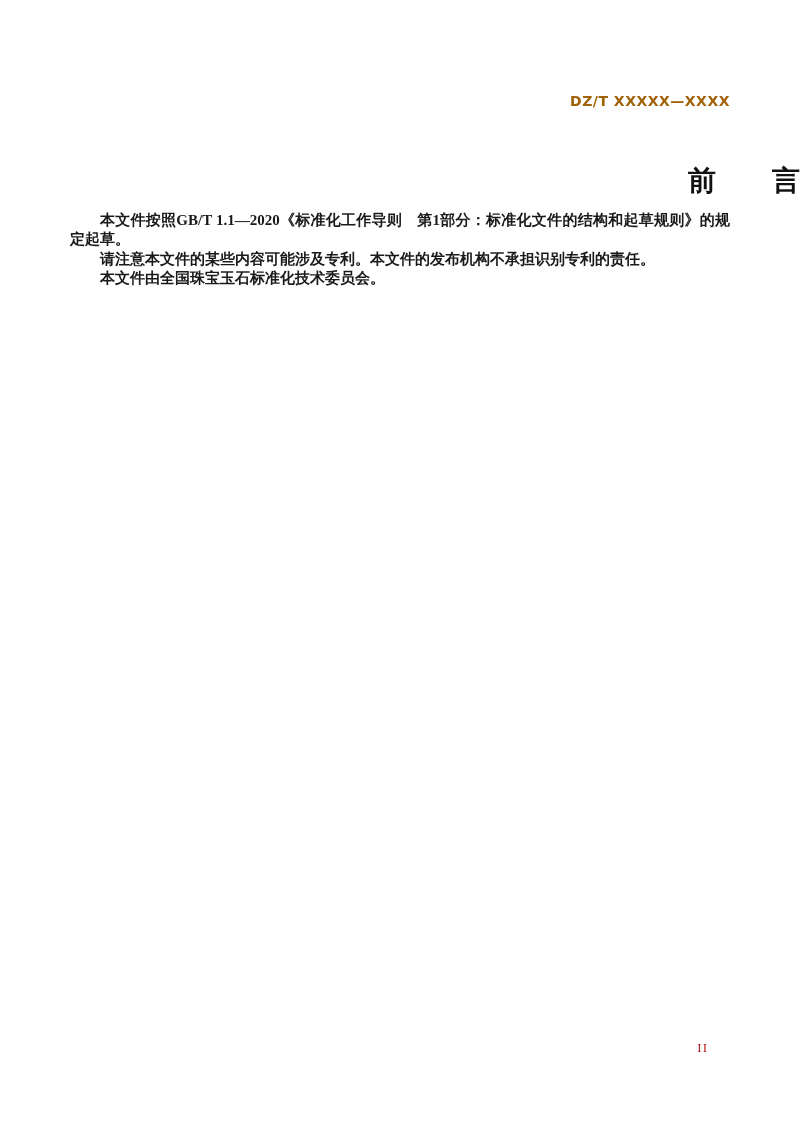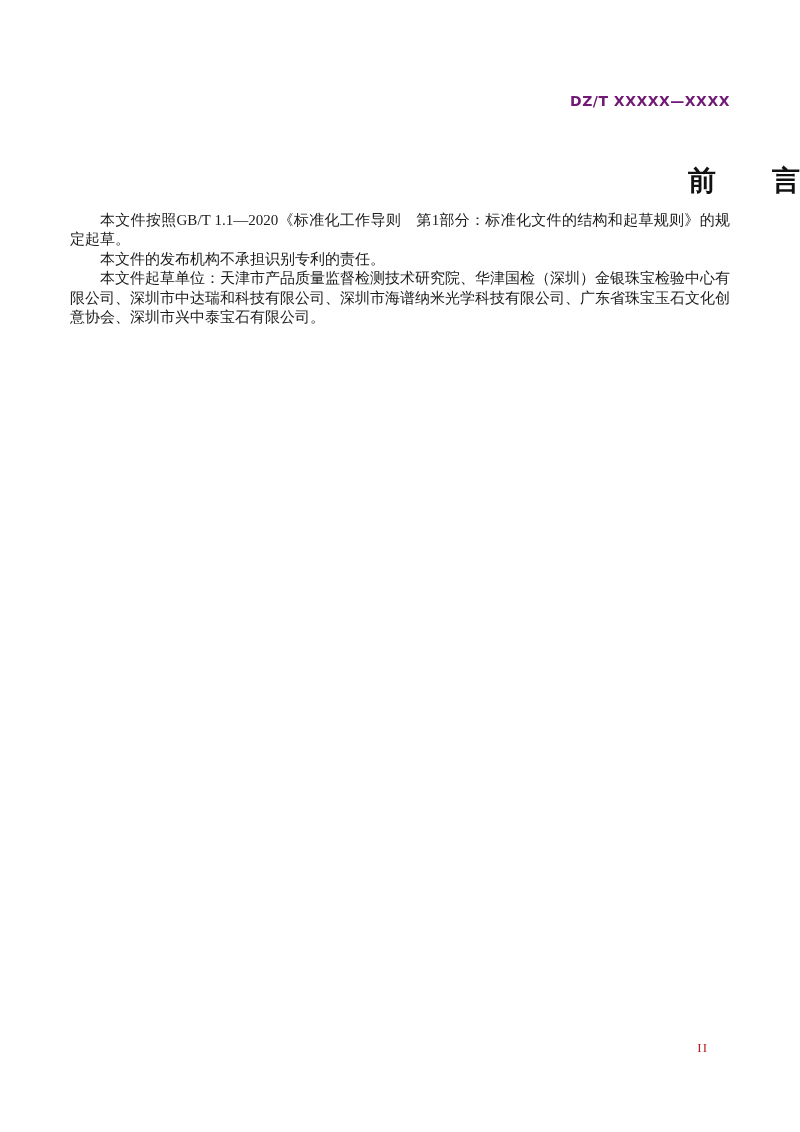--- a/index.html
+++ b/index.html
@@ -18,21 +18,21 @@
     overflow: hidden;
   }
   .doc-code {
     position: absolute;
     top: 93px;
     right: 70px;
     font-family: "DejaVu Sans", "Liberation Sans", sans-serif;
     font-weight: bold;
     font-size: 14px;
     letter-spacing: 0.5px;
-    color: #701a75;
+    color: #a16207;
     white-space: nowrap;
   }
   .page-title {
     position: absolute;
     top: 162px;
     left: 0;
     width: 100%;
     text-align: right;
     font-size: 28px;
     font-weight: bold;
@@ -46,20 +46,21 @@
     width: 660px;
   }
   .content p {
     margin: 0;
     padding: 0;
     font-size: 15px;
     line-height: 19.4px;
     text-indent: 2em;
     text-align: justify;
     color: #1a1a1a;
+    font-weight: bold;
   }
   .page-number {
     position: absolute;
     top: 1040px;
     right: 92px;
     font-size: 13px;
     color: #b91c1c;
     font-family: "Liberation Serif", "DejaVu Serif", serif;
     letter-spacing: 1px;
   }
@@ -68,19 +69,19 @@
 <body>
 
 <div class="page">
 
   <div class="doc-code">DZ/T XXXXX—XXXX</div>
 
   <div class="page-title">前　　言</div>
 
   <div class="content">
     <p>本文件按照GB/T 1.1—2020《标准化工作导则　第1部分：标准化文件的结构和起草规则》的规定起草。</p>
-    <p>本文件的发布机构不承担识别专利的责任。</p>
-    <p>本文件起草单位：天津市产品质量监督检测技术研究院、华津国检（深圳）金银珠宝检验中心有限公司、深圳市中达瑞和科技有限公司、深圳市海谱纳米光学科技有限公司、广东省珠宝玉石文化创意协会、深圳市兴中泰宝石有限公司。</p>
+    <p>请注意本文件的某些内容可能涉及专利。本文件的发布机构不承担识别专利的责任。</p>
+    <p>本文件由全国珠宝玉石标准化技术委员会。</p>
   </div>
 
   <div class="page-number">II</div>
 
 </div>
 
 </body></html>

